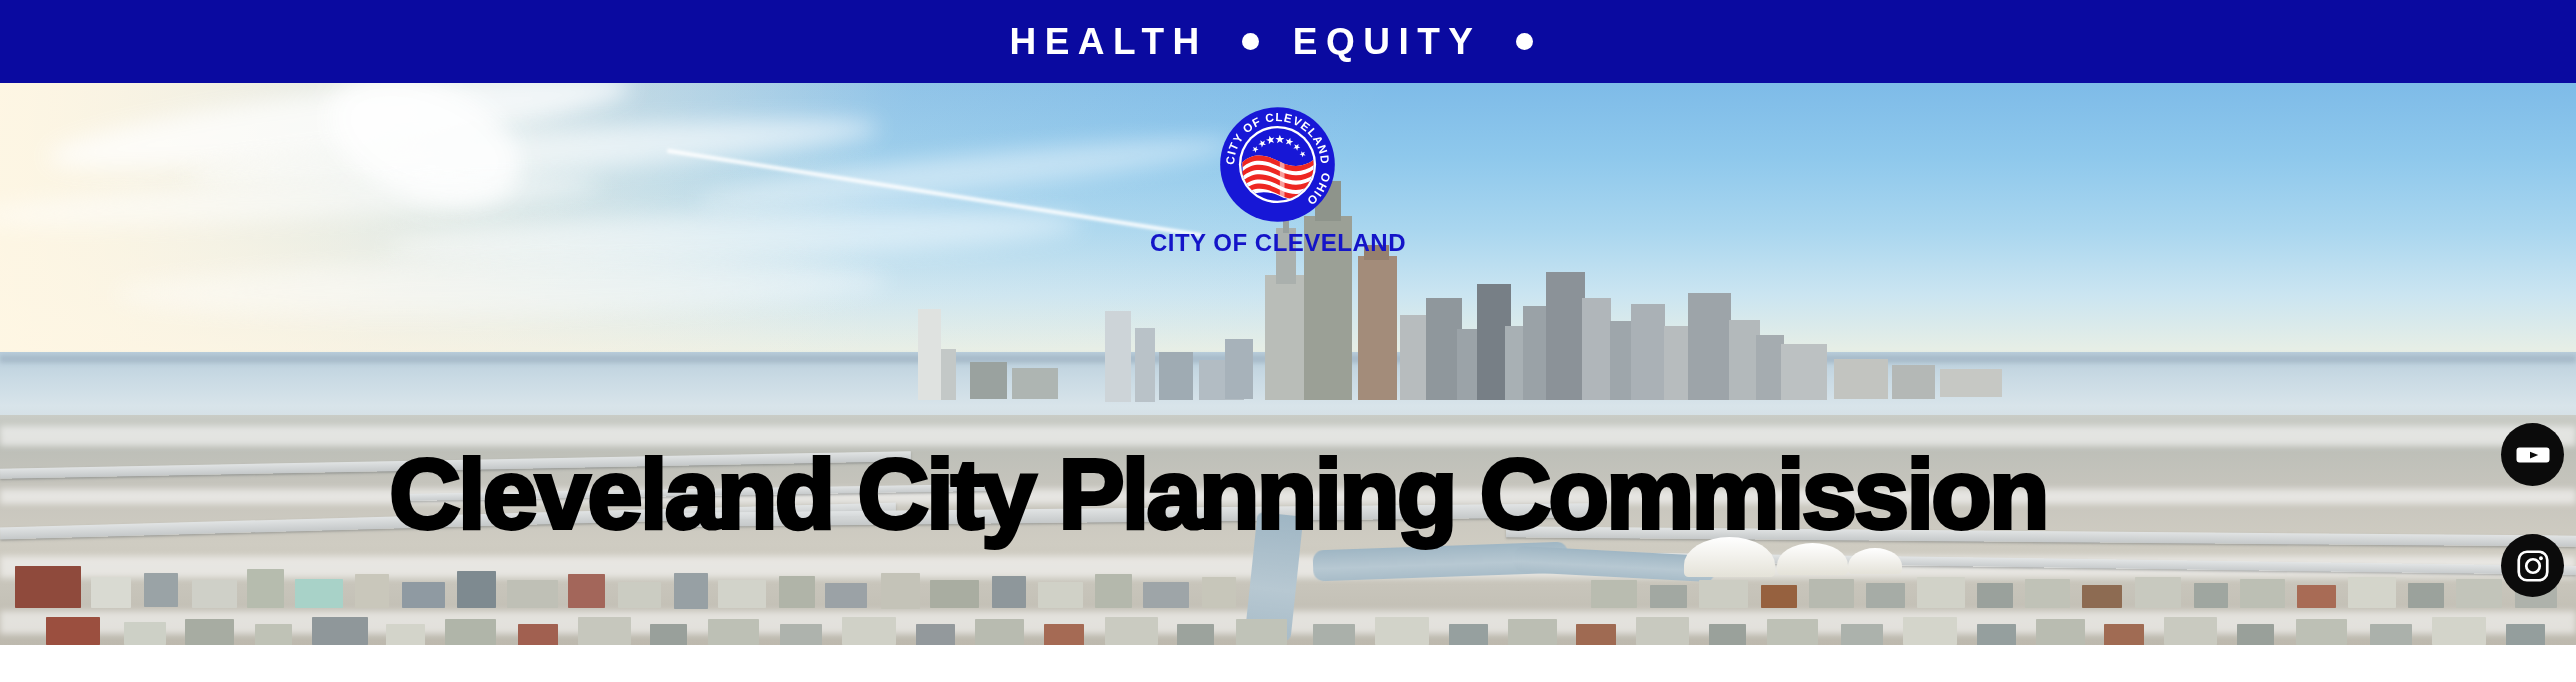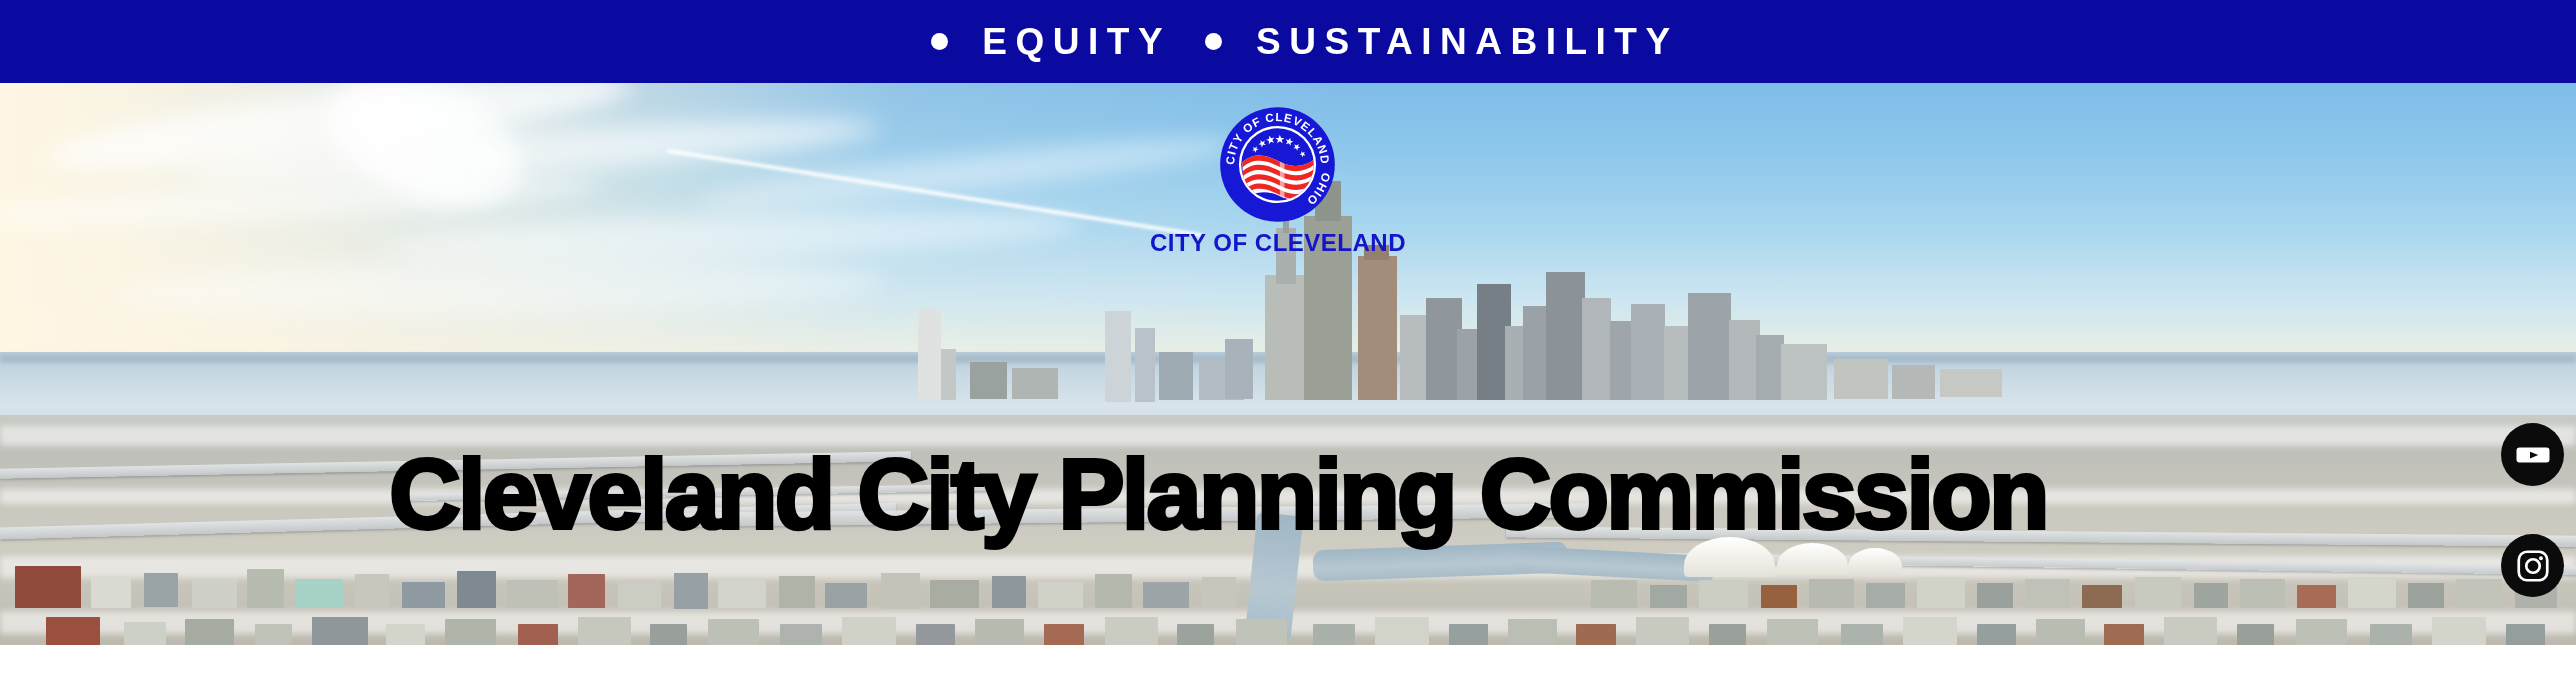--- a/index.html
+++ b/index.html
@@ -150,24 +150,24 @@
   
   .bottom-gutter { position:absolute; left:0; top:645px; width:2576px; height:37px; background:#ffffff; }
 </style>
 </head>
 <body>
 
 <div class="banner-root">
 
   <div class="tagline-bar">
     <div class="tagline-inner">
+      <span class="tagline-word">HEALTH</span>
       <span class="tagline-dot"></span>
       <span class="tagline-word">EQUITY</span>
       <span class="tagline-dot"></span>
-      <span class="tagline-word">SUSTAINABILITY</span>
     </div>
   </div>
 
   <div class="photo">
 
     <div class="sky"></div>
     <div class="sky-left-wash"></div>
     <div class="cloud c1"></div>
     <div class="cloud c2"></div>
     <div class="cloud c3"></div>

